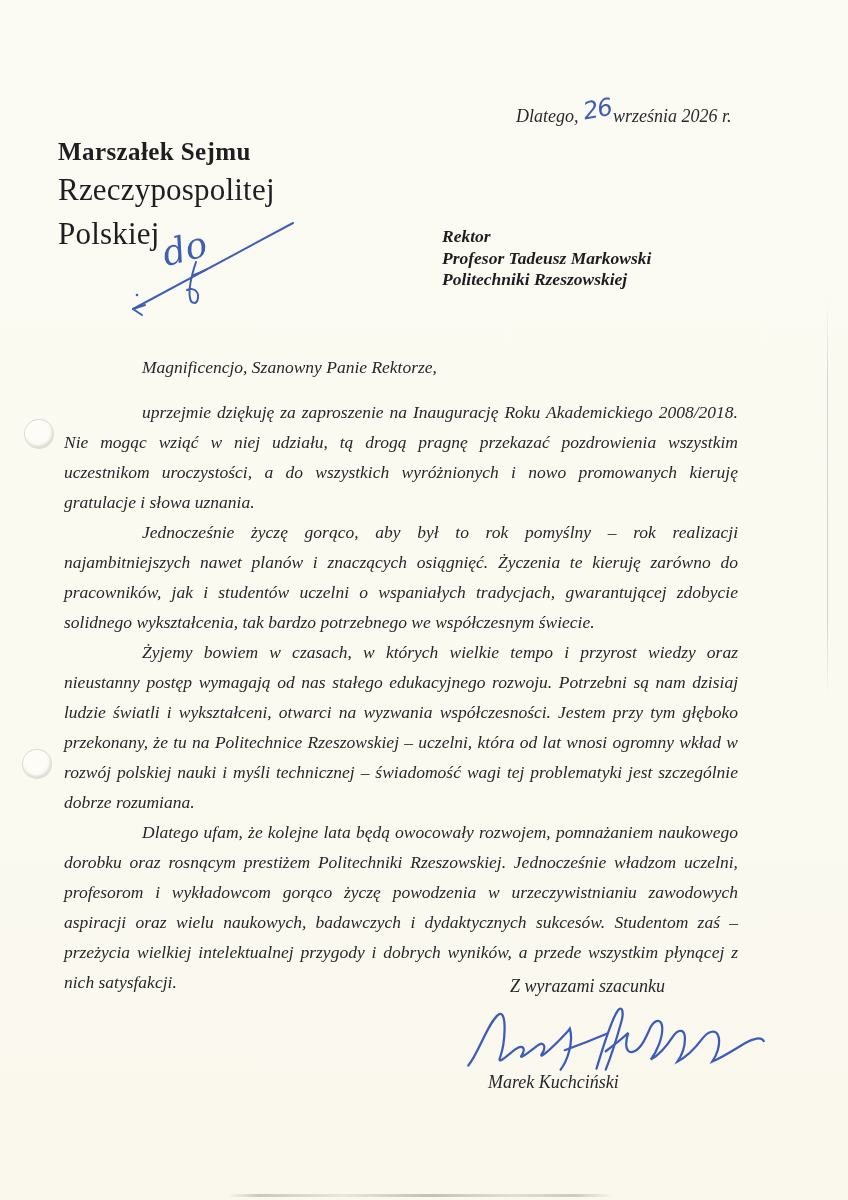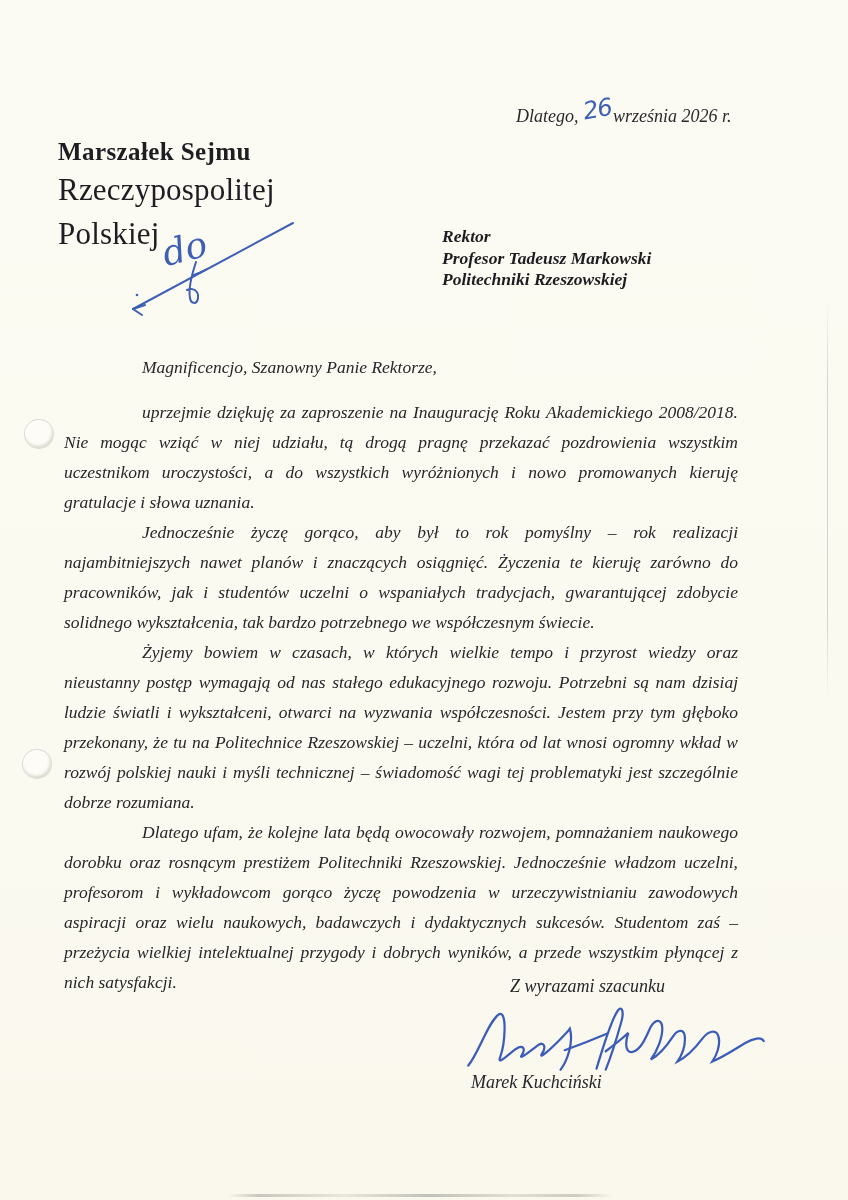--- a/index.html
+++ b/index.html
@@ -118,21 +118,21 @@
   }
   .signature {
     position: absolute;
     left: 462px;
     top: 1002px;
     width: 308px;
     height: 80px;
   }
   .signer-name {
     position: absolute;
-    left: 471px;
+    left: 488px;
     top: 1072px;
     font-style: italic;
     font-size: 18px;
     color: #27272b;
   }
 
   
   .punch-hole {
     position: absolute;
     width: 28px;

